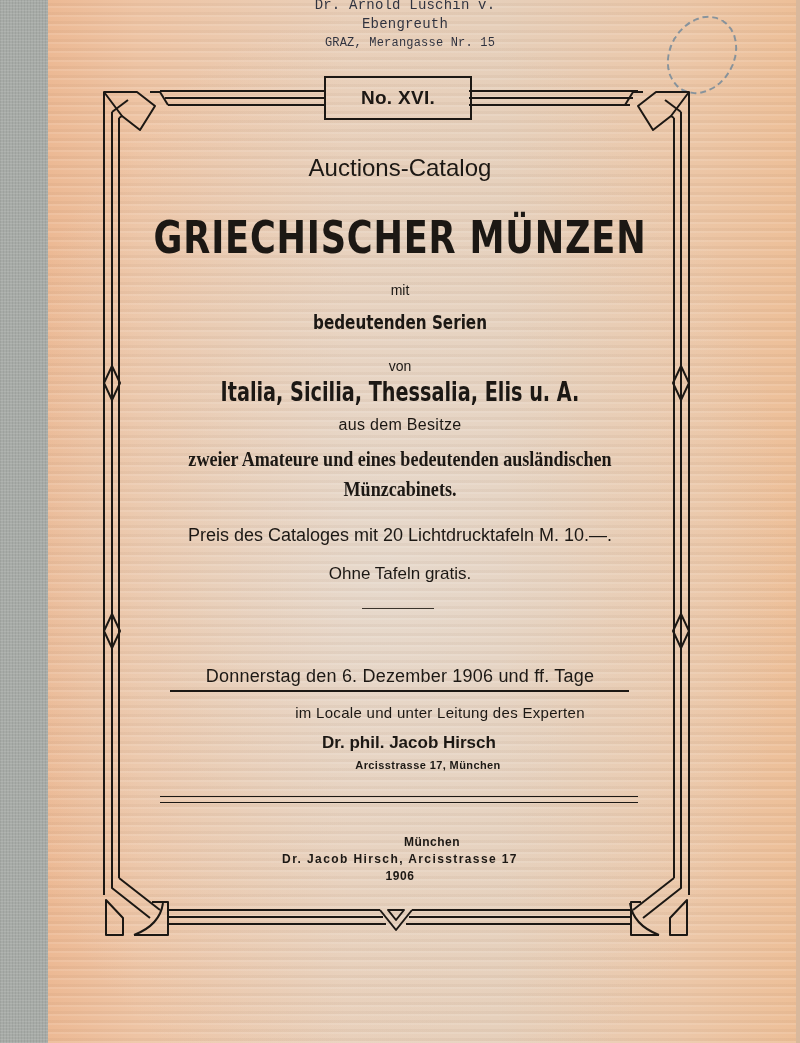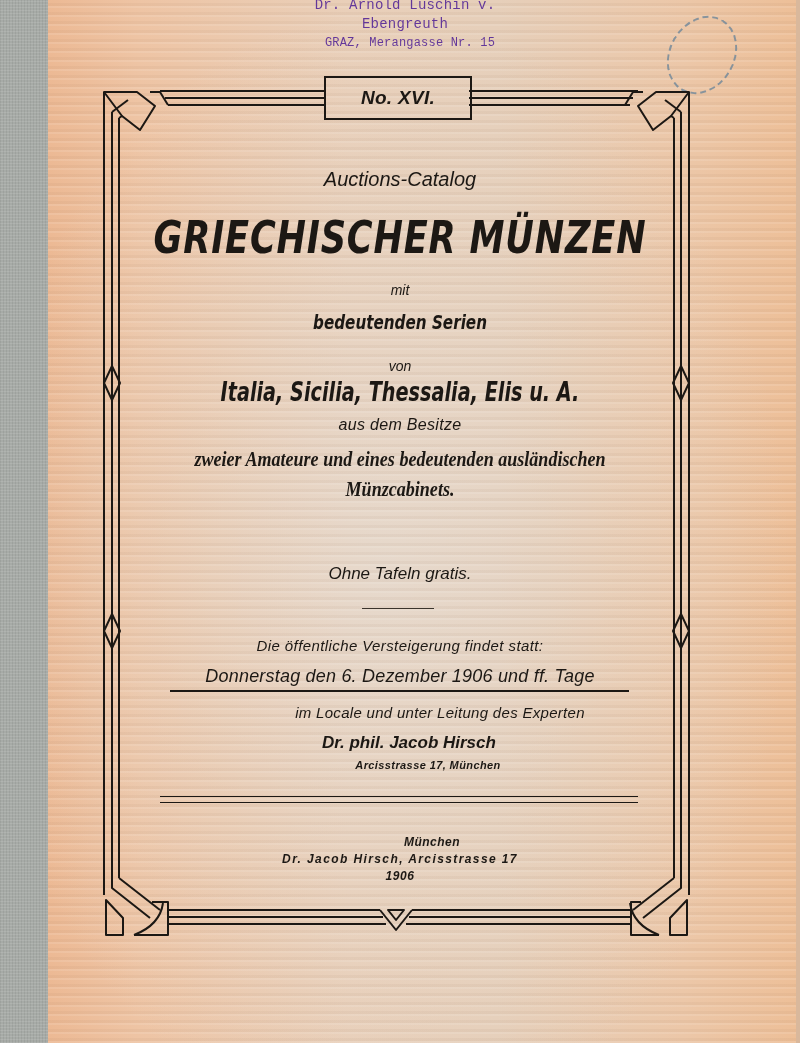--- a/index.html
+++ b/index.html
@@ -24,39 +24,39 @@
   }
   .cover::after {
     content:""; position:absolute; inset:0;
     background:
       repeating-linear-gradient(0deg, rgba(255,255,255,0.10) 0 2px, rgba(120,80,50,0.05) 2px 5px, transparent 5px 9px);
     pointer-events:none;
   }
   .right-edge { position:absolute; right:0; top:0; width:4px; height:1043px; background:#d9b89c; }
   .stamp {
     position:absolute; top:0; left:270px; width:270px; text-align:center;
-    color:#4c1d95; font-family:"Liberation Mono", monospace; font-size:14px; line-height:19px;
+    color:#0f172a; font-family:"Liberation Mono", monospace; font-size:14px; line-height:19px;
     letter-spacing:0.2px; opacity:0.85; z-index:2;
   }
   .stamp .l1 { margin-top:-4px; }
   .stamp .l2 { font-size:12px; margin-left:10px; }
   .pencil-oval {
     position:absolute; left:669px; top:14px; width:62px; width:62px; height:78px;
     border:2px dashed #6f879a; border-radius:50%; transform:rotate(30deg);
     opacity:0.8; z-index:2;
   }
   svg.frame { position:absolute; left:0; top:0; z-index:2; }
-  .content { position:absolute; left:0; top:0; width:700px; height:1043px; z-index:3;font-style:italic; }
+  .content { position:absolute; left:0; top:0; width:700px; height:1043px; z-index:3; }
   .center { position:absolute; left:120px; width:560px; text-align:center; }
   .numbox {
     position:absolute; left:324px; top:76px; width:144px; height:40px;
     border:2px solid #1c1814; display:flex; align-items:center; justify-content:center;
     font-size:19px; font-weight:bold; letter-spacing:0.3px;
   }
-  .t-auctions { top:168px; font-size:20px; }
+  .t-auctions { top:154px; font-size:24px; }
   .t-title {
     top:212px; font-family:"DejaVu Sans", sans-serif; font-weight:bold;
     font-size:44px; letter-spacing:1px; transform:scaleX(0.80); transform-origin:center;
     left:40px; width:720px;
   }
   .t-mit { top:282px; font-size:14px; }
   .t-bedeut { top:311px; font-family:"DejaVu Sans", sans-serif; font-weight:bold; font-size:19px;
     transform:scaleX(0.8); transform-origin:center; }
   .t-von { top:358px; font-size:14px; }
   .t-italia { top:377px; font-family:"DejaVu Sans", sans-serif; font-weight:bold; font-size:26px;
@@ -195,27 +195,27 @@
   </div>
   <div class="center t-aus">
     <span>aus dem Besitze</span>
   </div>
   <div class="center t-zweier">
     <span>zweier Amateure und eines bedeutenden ausländischen</span>
   </div>
   <div class="center t-munz">
     <span>Münzcabinets.</span>
   </div>
+  <div class="center t-preis">
+    <span>Preis des Cataloges mit 20 Lichtdrucktafeln M. 10.—.</span>
+  </div>
   <div class="center t-ohne">
     <span>Ohne Tafeln gratis.</span>
   </div>
   <div class="rule-short"></div>
-  <div class="center t-die">
-    <span>Die öffentliche Versteigerung findet statt:</span>
-  </div>
   <div class="center t-donner">
     <span>Donnerstag den 6. Dezember 1906 und ff. Tage</span>
   </div>
   <div class="rule-donner"></div>
   <div class="center t-im">
     <span>im Locale und unter Leitung des Experten</span>
   </div>
   <div class="center t-drphil">
     <span>Dr. phil. Jacob Hirsch</span>
   </div>

